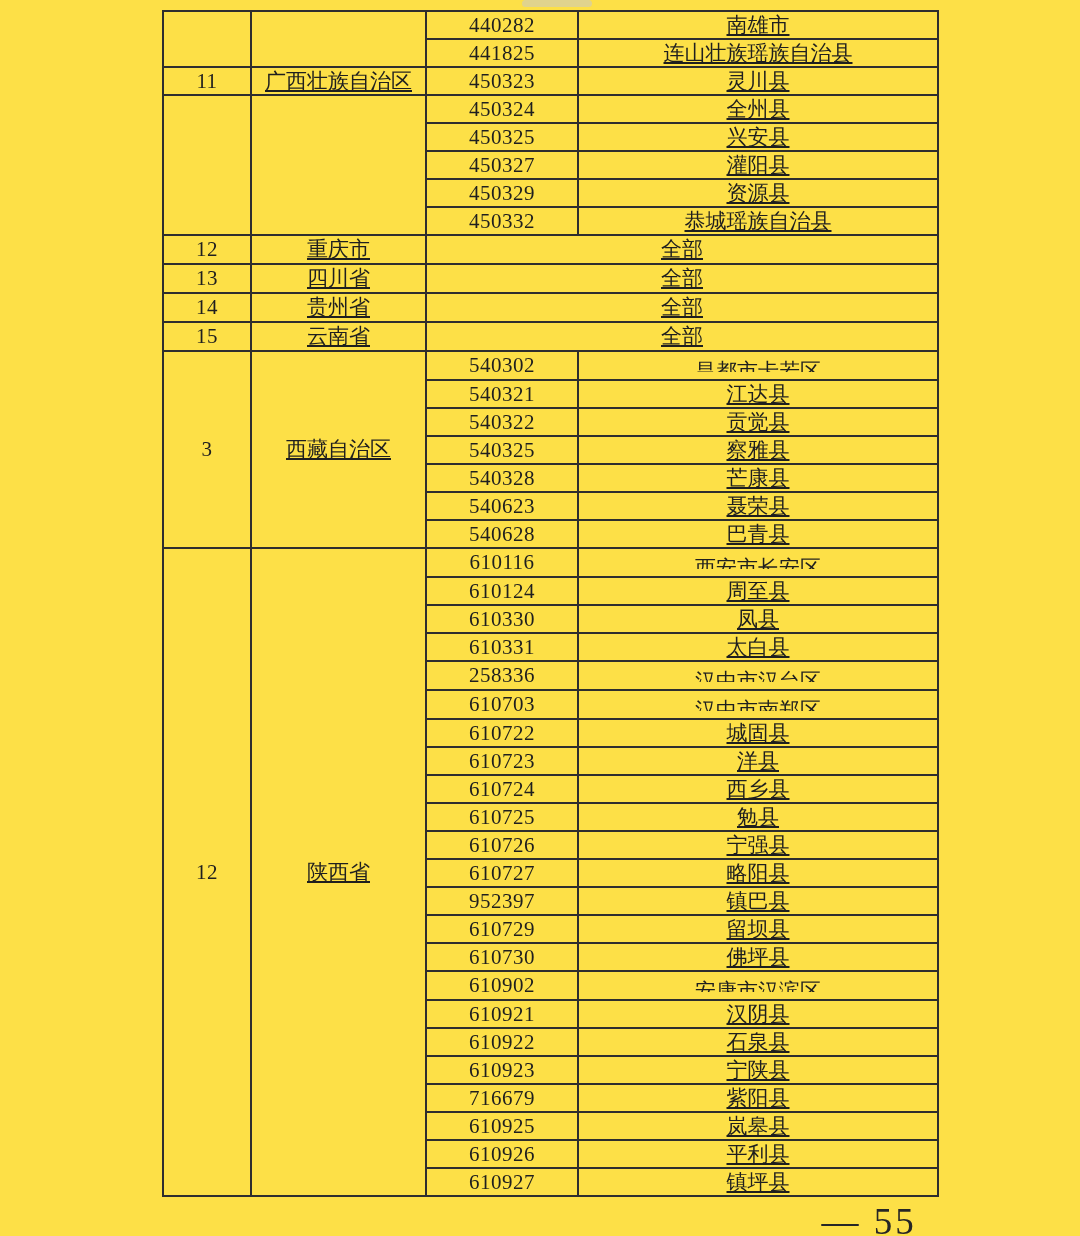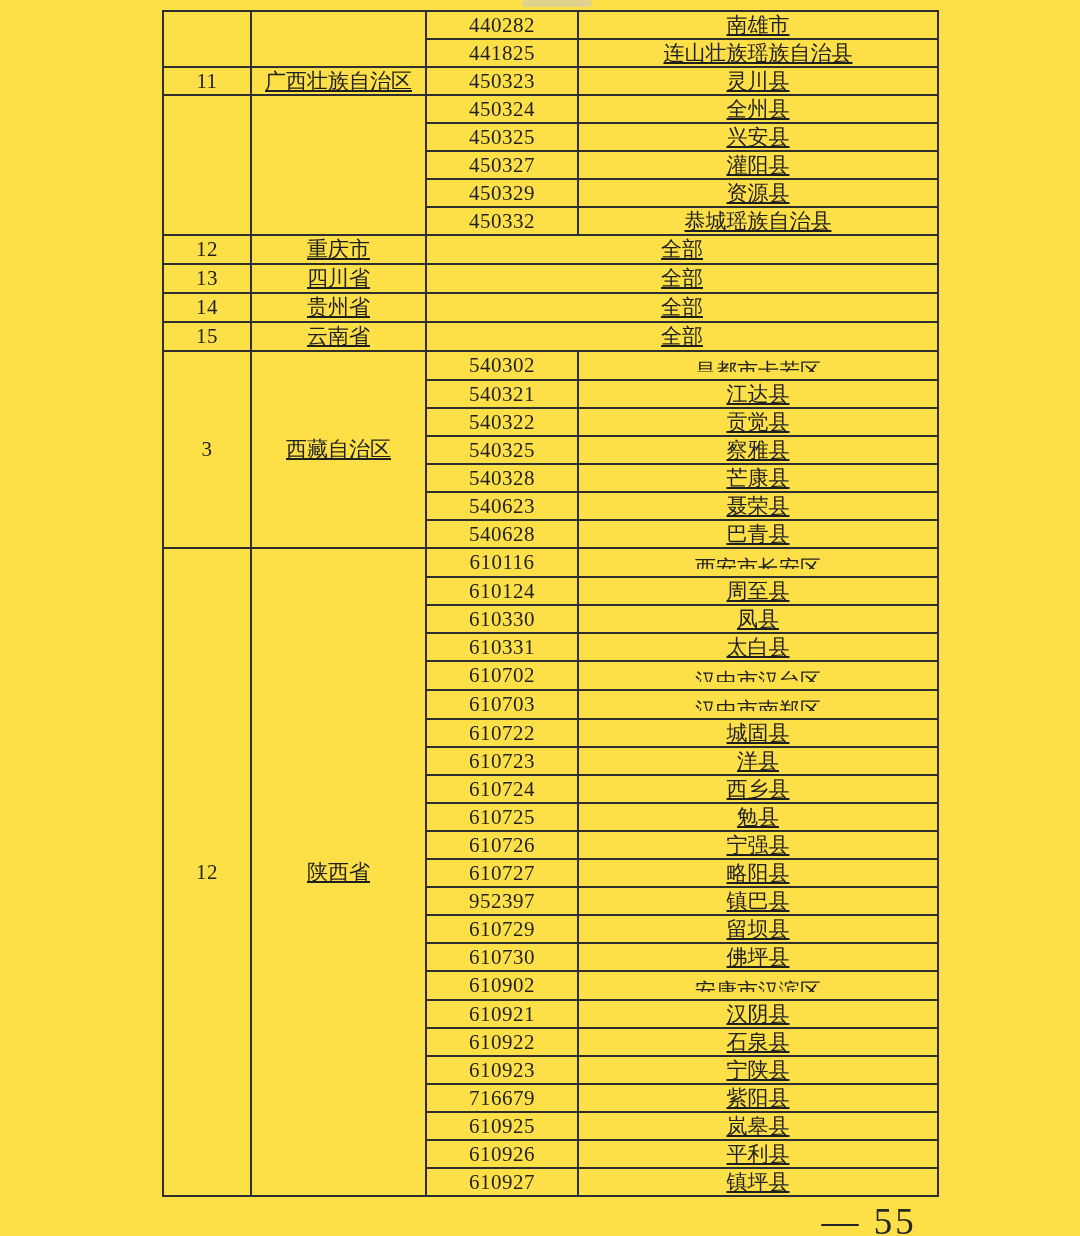--- a/index.html
+++ b/index.html
@@ -198,21 +198,21 @@
         </tr>
         <tr>
           <td class="cell-code">610330</td>
           <td class="cell-name">凤县</td>
         </tr>
         <tr>
           <td class="cell-code">610331</td>
           <td class="cell-name">太白县</td>
         </tr>
         <tr class="row-clip">
-          <td class="cell-code">610702</td>
+          <td class="cell-code">258336</td>
           <td class="cell-name clip">
             <div class="clip-box">汉中市汉台区</div>
           </td>
         </tr>
         <tr class="row-clip">
           <td class="cell-code">610703</td>
           <td class="cell-name clip">
             <div class="clip-box">汉中市南郑区</div>
           </td>
         </tr>

